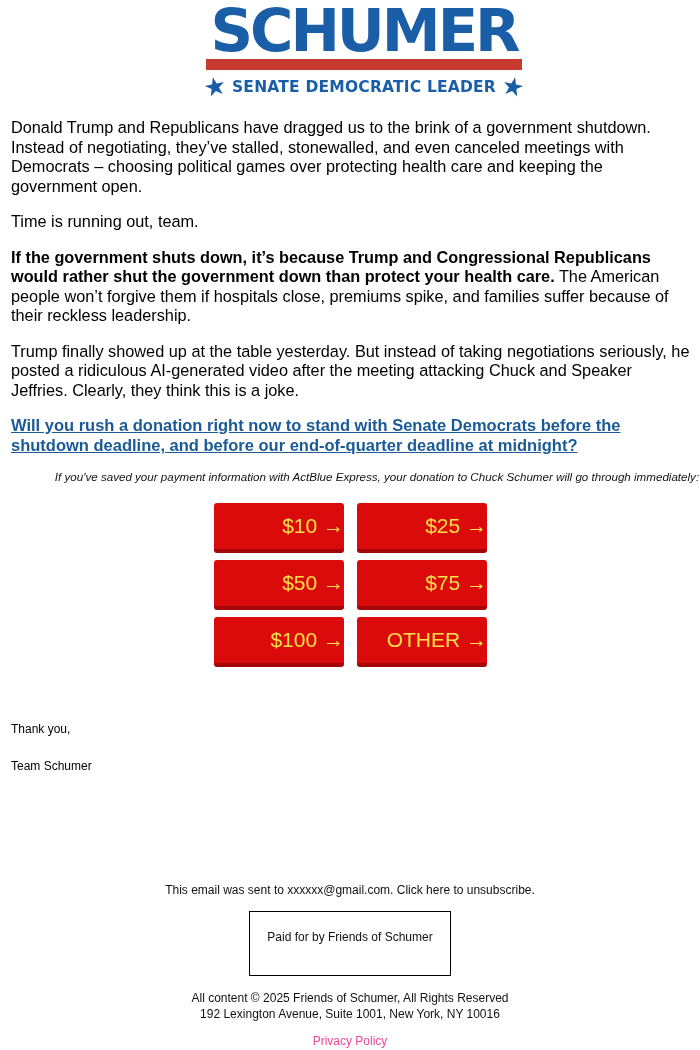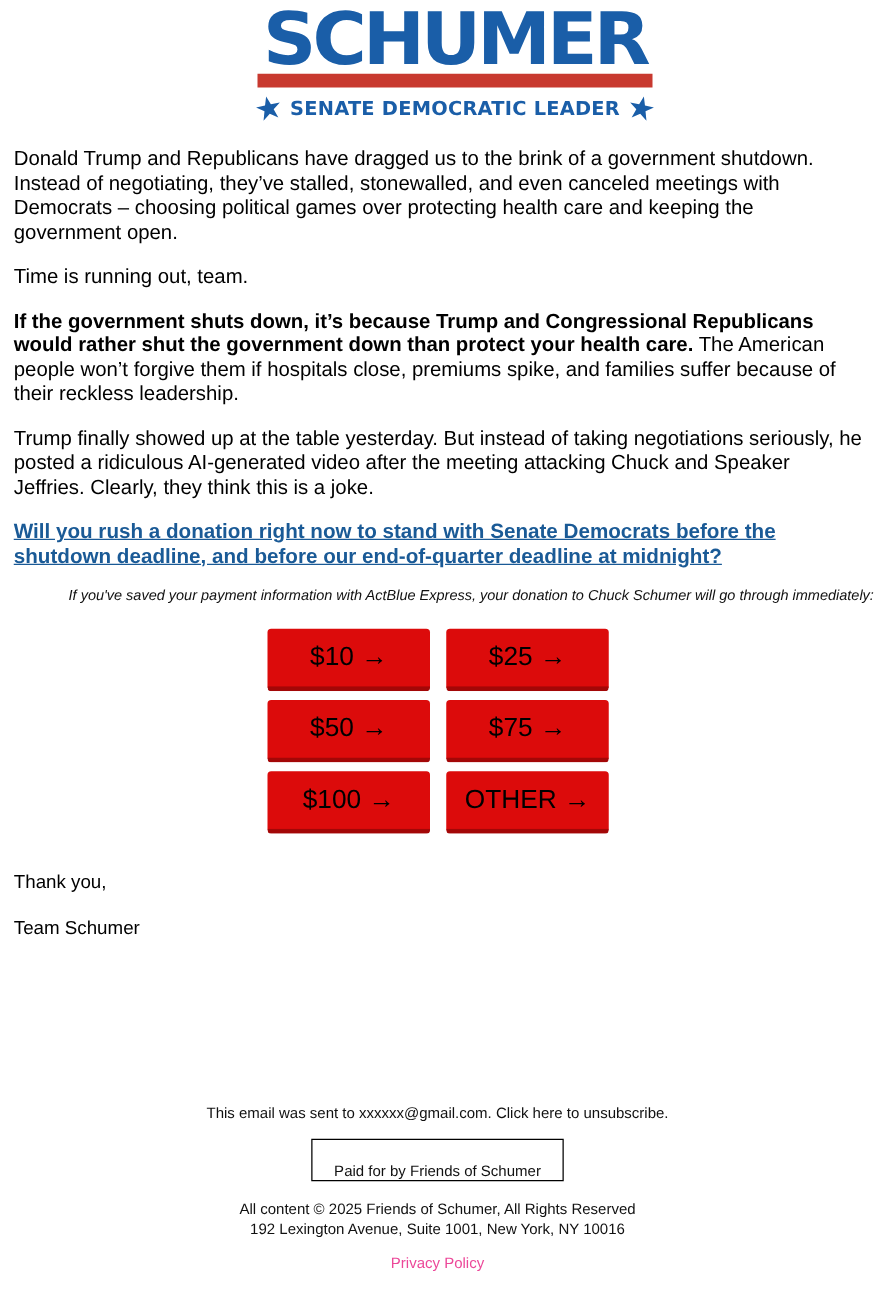--- a/index.html
+++ b/index.html
@@ -115,35 +115,35 @@
       display: grid;
       grid-template-columns: 130px 130px;
       column-gap: 13px;
       row-gap: 7px;
     }
     .donate-btn {
       height: 46px;
       background: #dc0b0b;
       border-radius: 3px;
       border-bottom: 4px solid #a30707;
-      color: #000000;
+      color: #fde047;
       font-size: 21px;
       line-height: 46px;
-      text-align: center;
+      text-align: right;
       text-decoration: none;
       display: block;
       cursor: pointer;
     }
 
     
     .signoff {
       position: absolute;
       left: 11px;
-      top: 696px;
-      font-size: 15px;
+      top: 720px;
+      font-size: 12px;
       line-height: 19px;
     }
     .signoff p {
       margin: 0 0 18px 0;
     }
 
     
     .footer {
       position: absolute;
       left: 0;
@@ -157,21 +157,21 @@
       margin: 0;
       line-height: 14px;
     }
     .footer-sent a {
       color: #111111;
       text-decoration: none;
     }
     .paid-box {
       margin: 14px auto 0 auto;
       width: 202px;
-      height: 34px;
+      height: 65px;
       border: 1px solid #000000;
       line-height: 50px;
       font-size: 12px;
       box-sizing: border-box;
     }
     .footer-copy {
       margin: 14px 0 0 0;
       line-height: 16px;
     }
     .footer-privacy {

